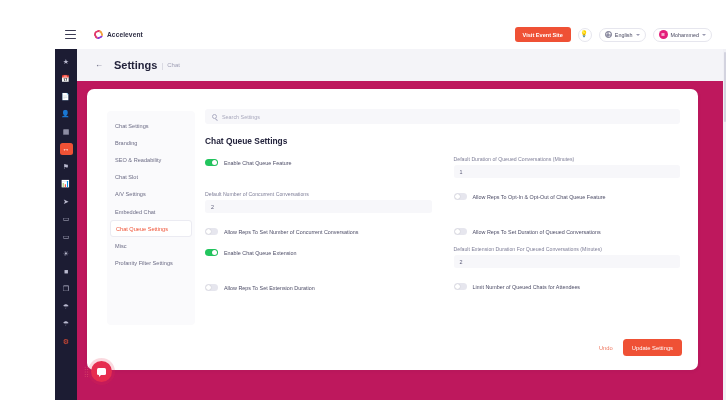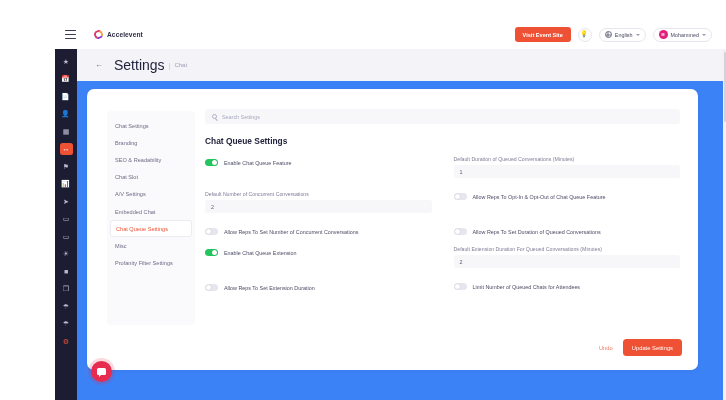--- a/index.html
+++ b/index.html
@@ -94,29 +94,29 @@
     position: absolute; left: 77px; top: 49px;
     width: 649px; height: 32px;
     background: #f4f4f8;
     display: flex; align-items: center;
     z-index: 4;
   }
   .backbtn {
     margin-left: 18px; width: 9px; height: 9px;
     color: #5a5a76; font-size: 8px; line-height: 8px; cursor: pointer;
   }
-  .page-title { margin-left: 10px; font-size: 14px; font-weight: normal; color: #23233c; }
+  .page-title { margin-left: 10px; font-size: 11px; font-weight: bold; color: #23233c; }
   .crumb-sep { margin: 0 4px; color: #c9c9d6; font-size: 7px; }
   .crumb { font-size: 6px; color: #9d9db4; }
 
   
   .content {
     position: absolute; left: 77px; top: 81px;
     width: 649px; height: 319px;
-    background: #3b82f6;
+    background: #be185d;
     z-index: 3;
   }
   .card {
     position: absolute; left: 10px; top: 8px;
     width: 611px; height: 281px;
     background: #fff; border-radius: 7px;
     box-shadow: 0 1px 4px rgba(40,40,70,.06);
     display: flex;
   }
 

